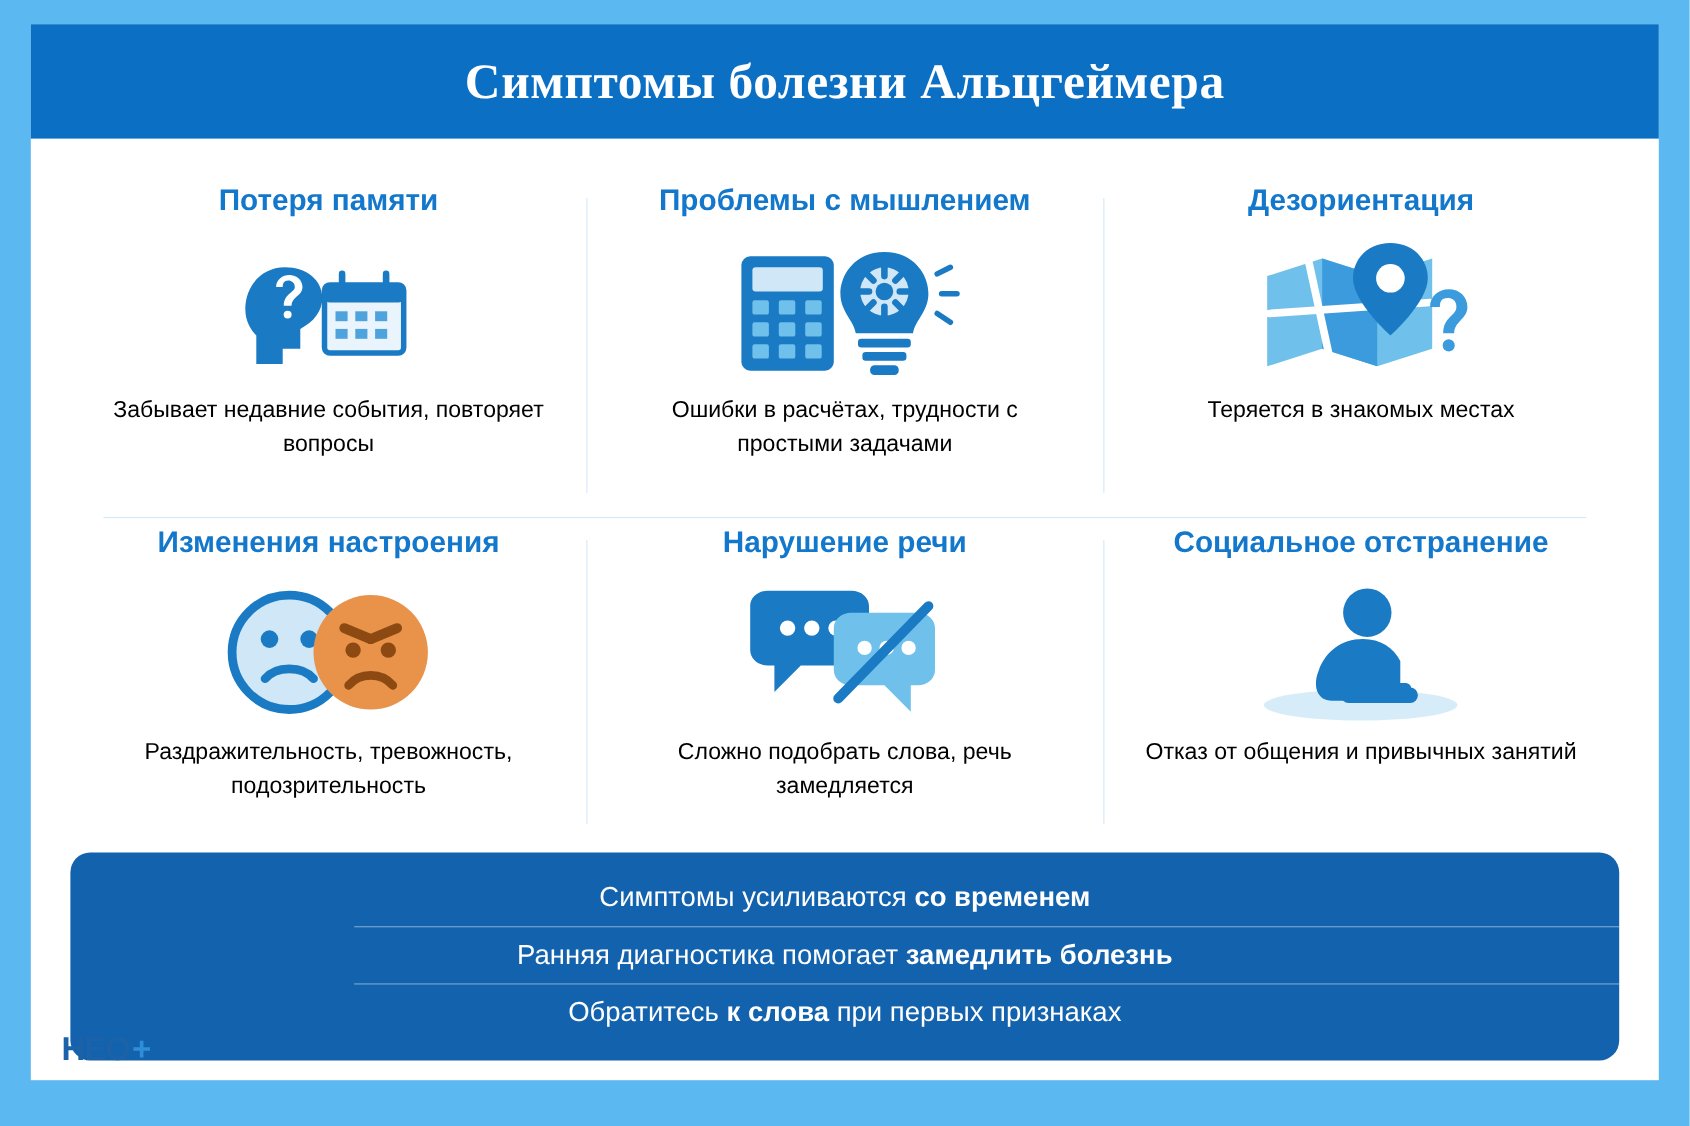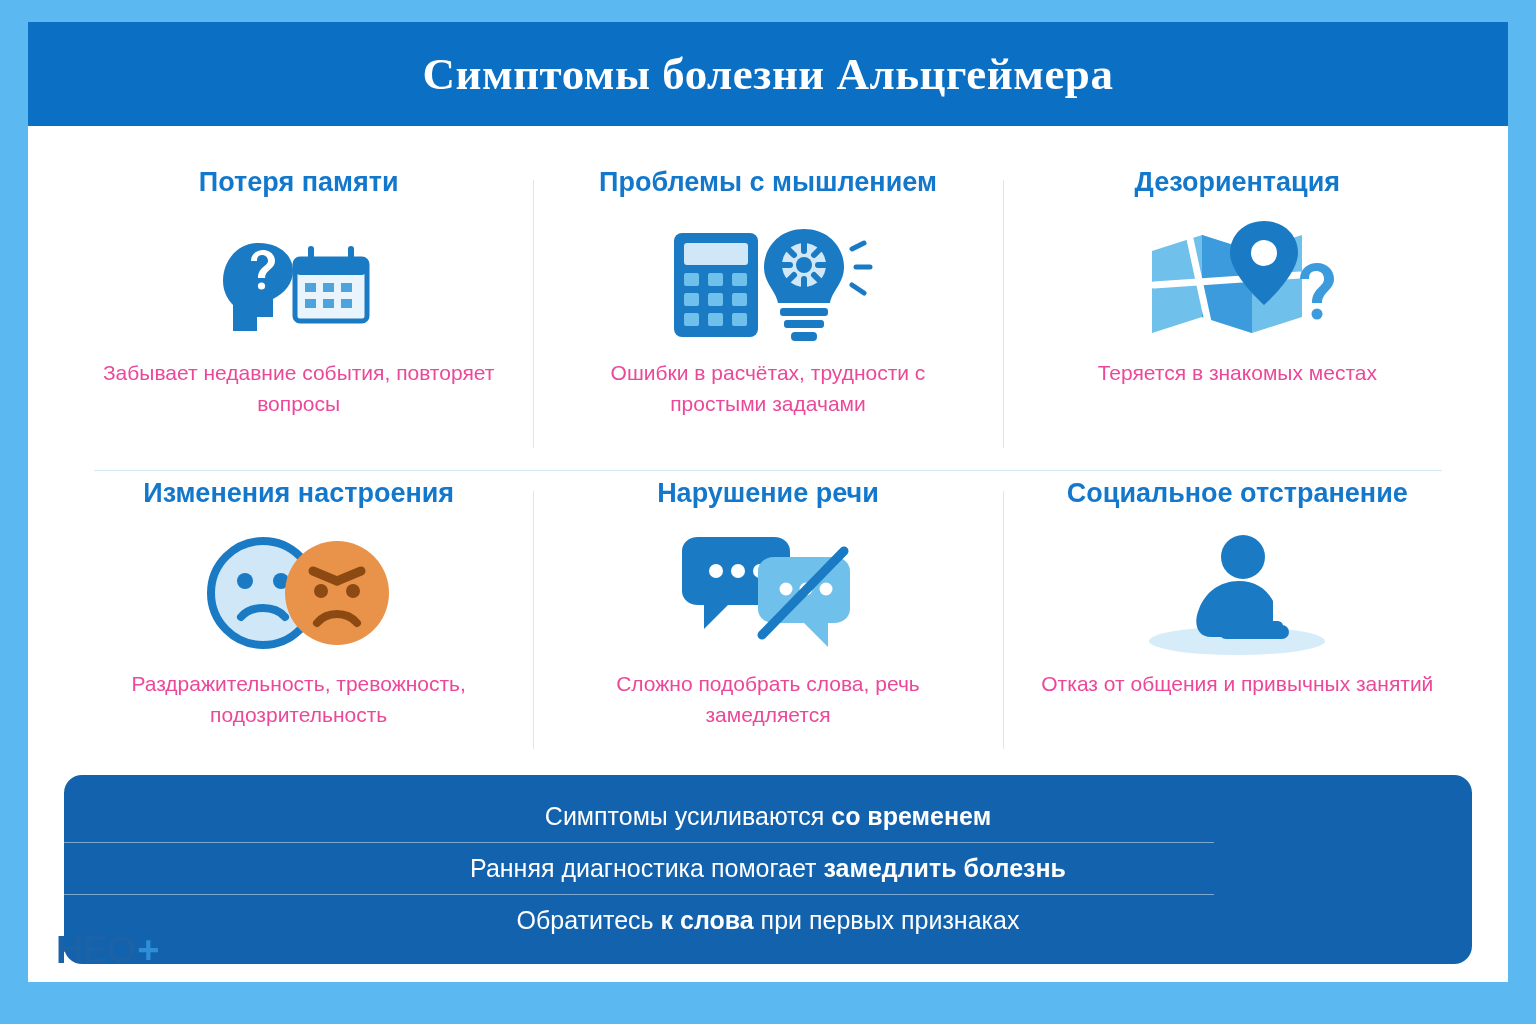--- a/index.html
+++ b/index.html
@@ -88,32 +88,32 @@
     height: 150px;
     display: flex;
     align-items: center;
     justify-content: center;
     margin-top: 10px;
   }
   .cell p {
     margin: 0;
     font-size: 21px;
     line-height: 1.45;
-    color: #ec4899;
+    color: #000000;
     text-align: center;
     max-width: 400px;
   }
   .footer {
     margin: 8px 36px 0 36px;
     background: #1262AD;
     border-radius: 18px;
     padding: 16px 0 18px 0;
     display: flex;
     flex-direction: column;
-    align-items: flex-start;
+    align-items: flex-end;
   }
   .footer-line {
     color: #ffffff;
     font-size: 25px;
     padding: 11px 0;
     text-align: center;
     width: 100%;
   }
   .footer-sep {
     width: 1150px;
@@ -122,21 +122,21 @@
   }
   .footer-line b {
     font-weight: bold;
   }
   .logo {
     position: absolute;
     left: 28px;
     bottom: 10px;
     display: flex;
     align-items: flex-end;
-    font-size: 38px;
+    font-size: 30px;
     font-weight: bold;
     color: #1B62A8;
     letter-spacing: -1px;
   }
   .logo .plus {
     color: #2E8FD8;
     margin-left: 2px;
   }
 </style>
 </head>

